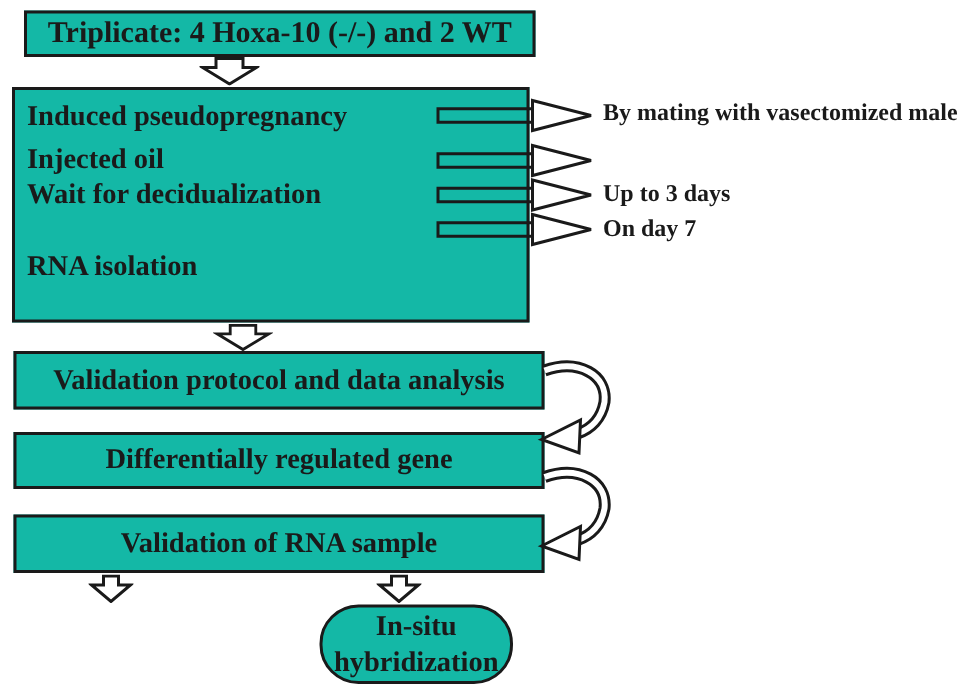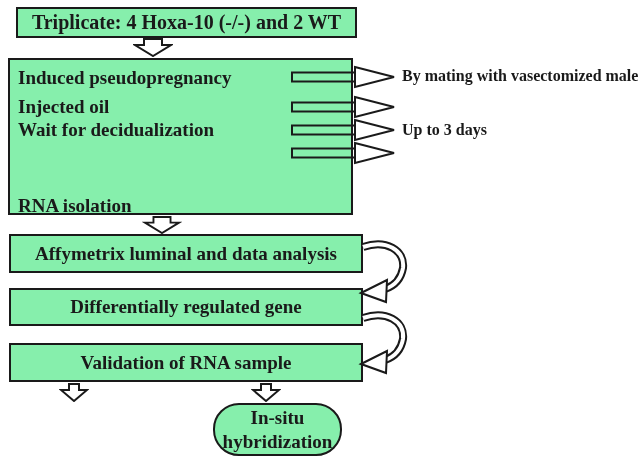--- a/index.html
+++ b/index.html
@@ -2,21 +2,21 @@
 <html><head>
 <meta charset="utf-8">
 <style>
   html,body{margin:0;padding:0;background:#fff;}
   #stage{
     position:relative;width:641px;height:465px;background:#fff;
     font-family:"Liberation Serif","DejaVu Serif",serif;
     color:#1a1a1a;overflow:hidden;
   }
   .box{
-    position:absolute;border:2px solid #1a1a1a;background:#86efac;
+    position:absolute;border:2px solid #1a1a1a;background:#14b8a6;
     display:flex;align-items:center;justify-content:center;
     font-weight:bold;text-align:center;box-sizing:border-box;
   }
   .title-box{left:16px;top:7px;width:341px;height:31px;font-size:20px;}
   .protocol-box{left:8px;top:58px;width:345px;height:157px;}
   .step{
     position:absolute;left:18px;height:24px;line-height:24px;
     font-weight:bold;font-size:19px;white-space:nowrap;
   }
   .note{
@@ -44,21 +44,21 @@
   <div class="arr" style="left:133px;top:38px;">
     <svg width="40" height="19" viewBox="0 0 40 19">
       <polygon points="11,1 29,1 29,7 38,7 20,18 2,7 11,7" fill="#fff" stroke="#1a1a1a" stroke-width="2"></polygon>
     </svg>
   </div>
 
   <div class="box protocol-box"></div>
   <div class="step" style="top:66px;">Induced pseudopregnancy</div>
   <div class="step" style="top:95px;">Injected oil</div>
   <div class="step" style="top:118px;">Wait for decidualization</div>
-  <div class="step" style="top:166px;margin-top:28px;">RNA isolation</div>
+  <div class="step" style="top:166px;">RNA isolation</div>
 
   <div class="arr" style="left:290px;top:65px;">
     <svg width="108" height="24" viewBox="0 0 108 24">
       <rect x="2" y="7.5" width="63" height="9" fill="none" stroke="#1a1a1a" stroke-width="2"></rect>
       <polygon points="65,2 104,12 65,22" fill="#fff" stroke="#1a1a1a" stroke-width="2"></polygon>
     </svg>
   </div>
   <div class="arr" style="left:290px;top:95px;">
     <svg width="108" height="24" viewBox="0 0 108 24">
       <rect x="2" y="7.5" width="63" height="9" fill="none" stroke="#1a1a1a" stroke-width="2"></rect>
@@ -73,29 +73,30 @@
   </div>
   <div class="arr" style="left:290px;top:141px;">
     <svg width="108" height="24" viewBox="0 0 108 24">
       <rect x="2" y="7.5" width="63" height="9" fill="none" stroke="#1a1a1a" stroke-width="2"></rect>
       <polygon points="65,2 104,12 65,22" fill="#fff" stroke="#1a1a1a" stroke-width="2"></polygon>
     </svg>
   </div>
 
   <div class="note" style="top:66px;">By mating with vasectomized male</div>
   <div class="note" style="top:120px;">Up to 3 days</div>
+  <div class="note" style="top:143px;">On day 7</div>
 
   <div class="arr" style="left:142px;top:216px;">
     <svg width="40" height="18" viewBox="0 0 40 19">
       <polygon points="11,1 29,1 29,7 38,7 20,18 2,7 11,7" fill="#fff" stroke="#1a1a1a" stroke-width="2"></polygon>
     </svg>
   </div>
 
   <div class="box flow-box affy-box">
-    <span>Affymetrix luminal and data analysis</span>
+    <span>Validation protocol and data analysis</span>
   </div>
   <div class="box flow-box diff-box">
     <span>Differentially regulated gene</span>
   </div>
   <div class="box flow-box valid-box">
     <span>Validation of RNA sample</span>
   </div>
 
   <div class="arr" style="left:356px;top:238px;">
     <svg width="54" height="68" viewBox="0 0 54 68">

